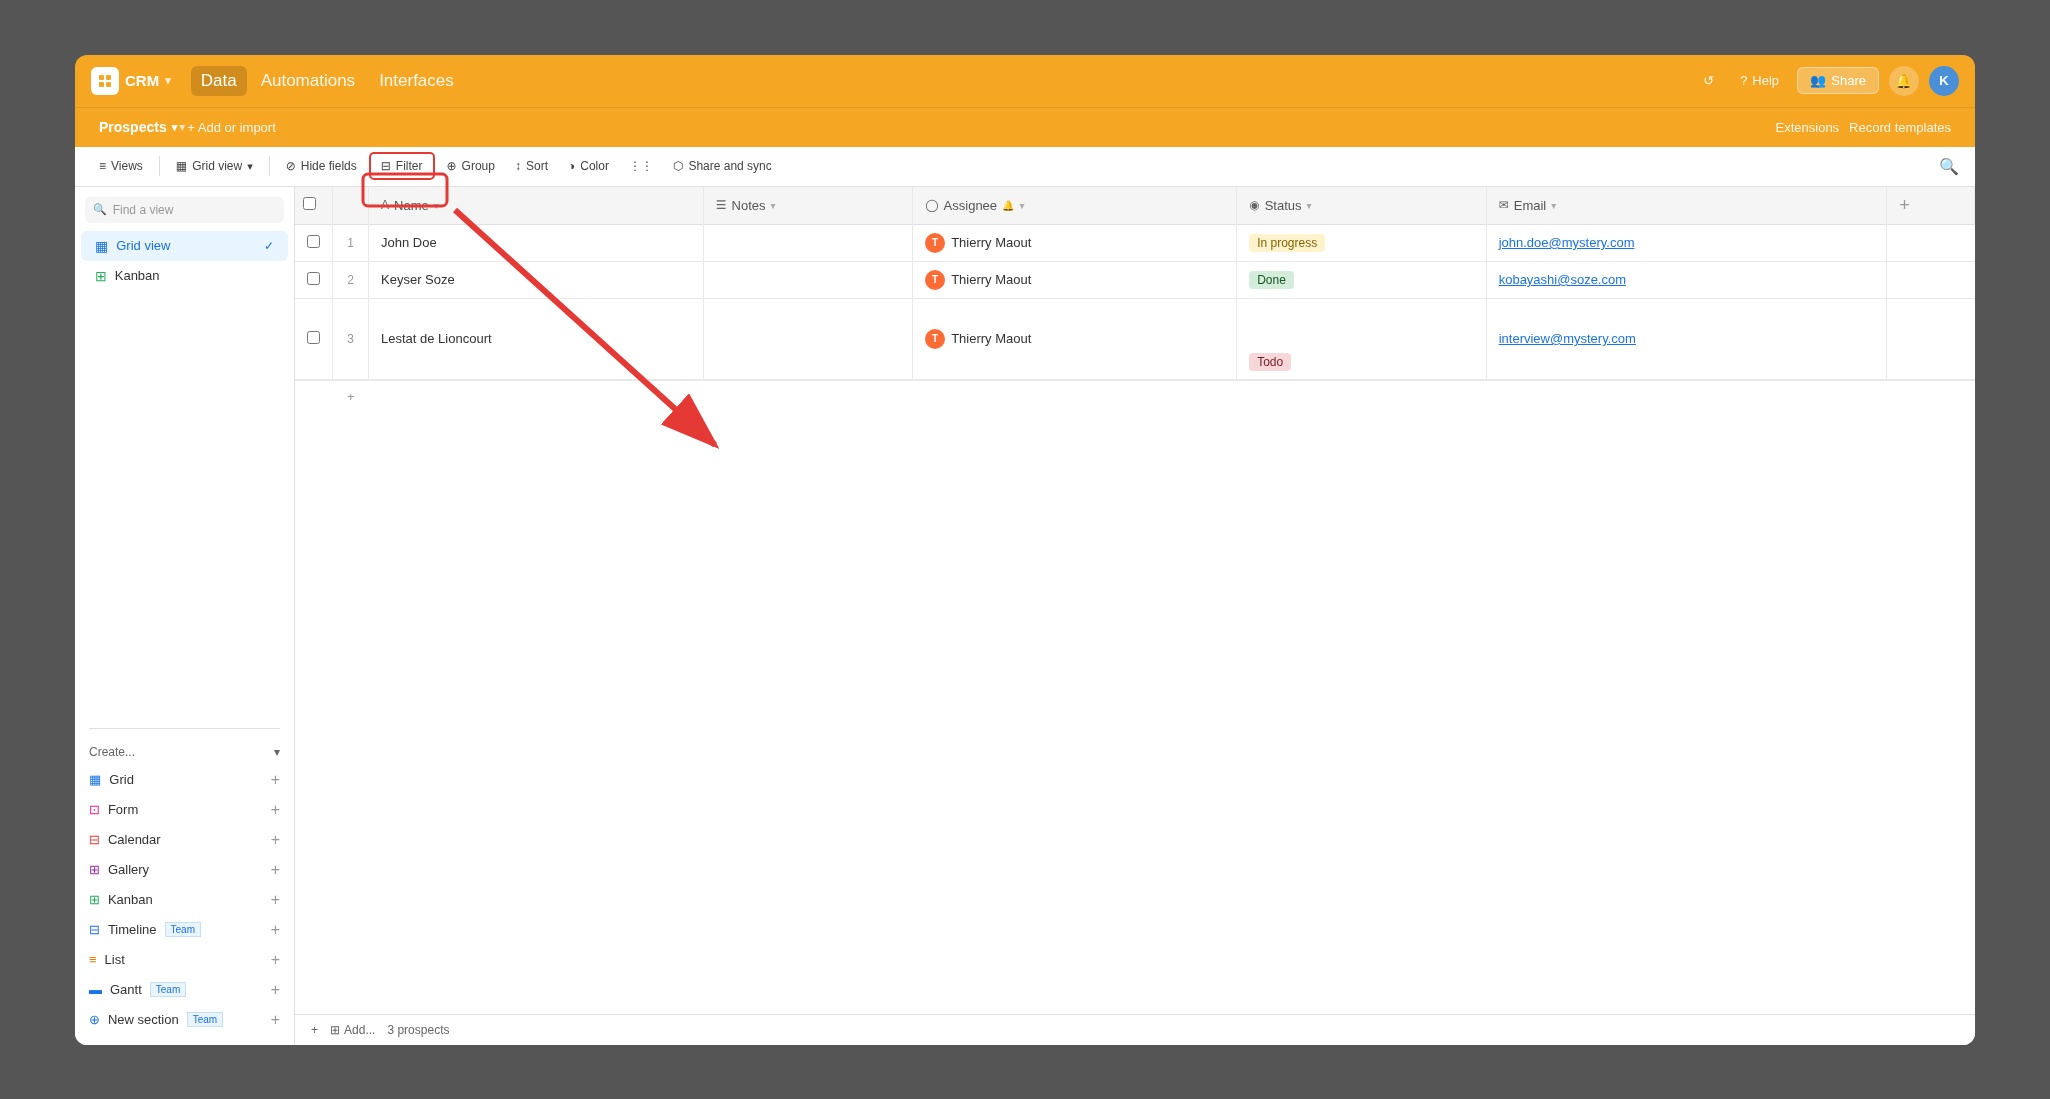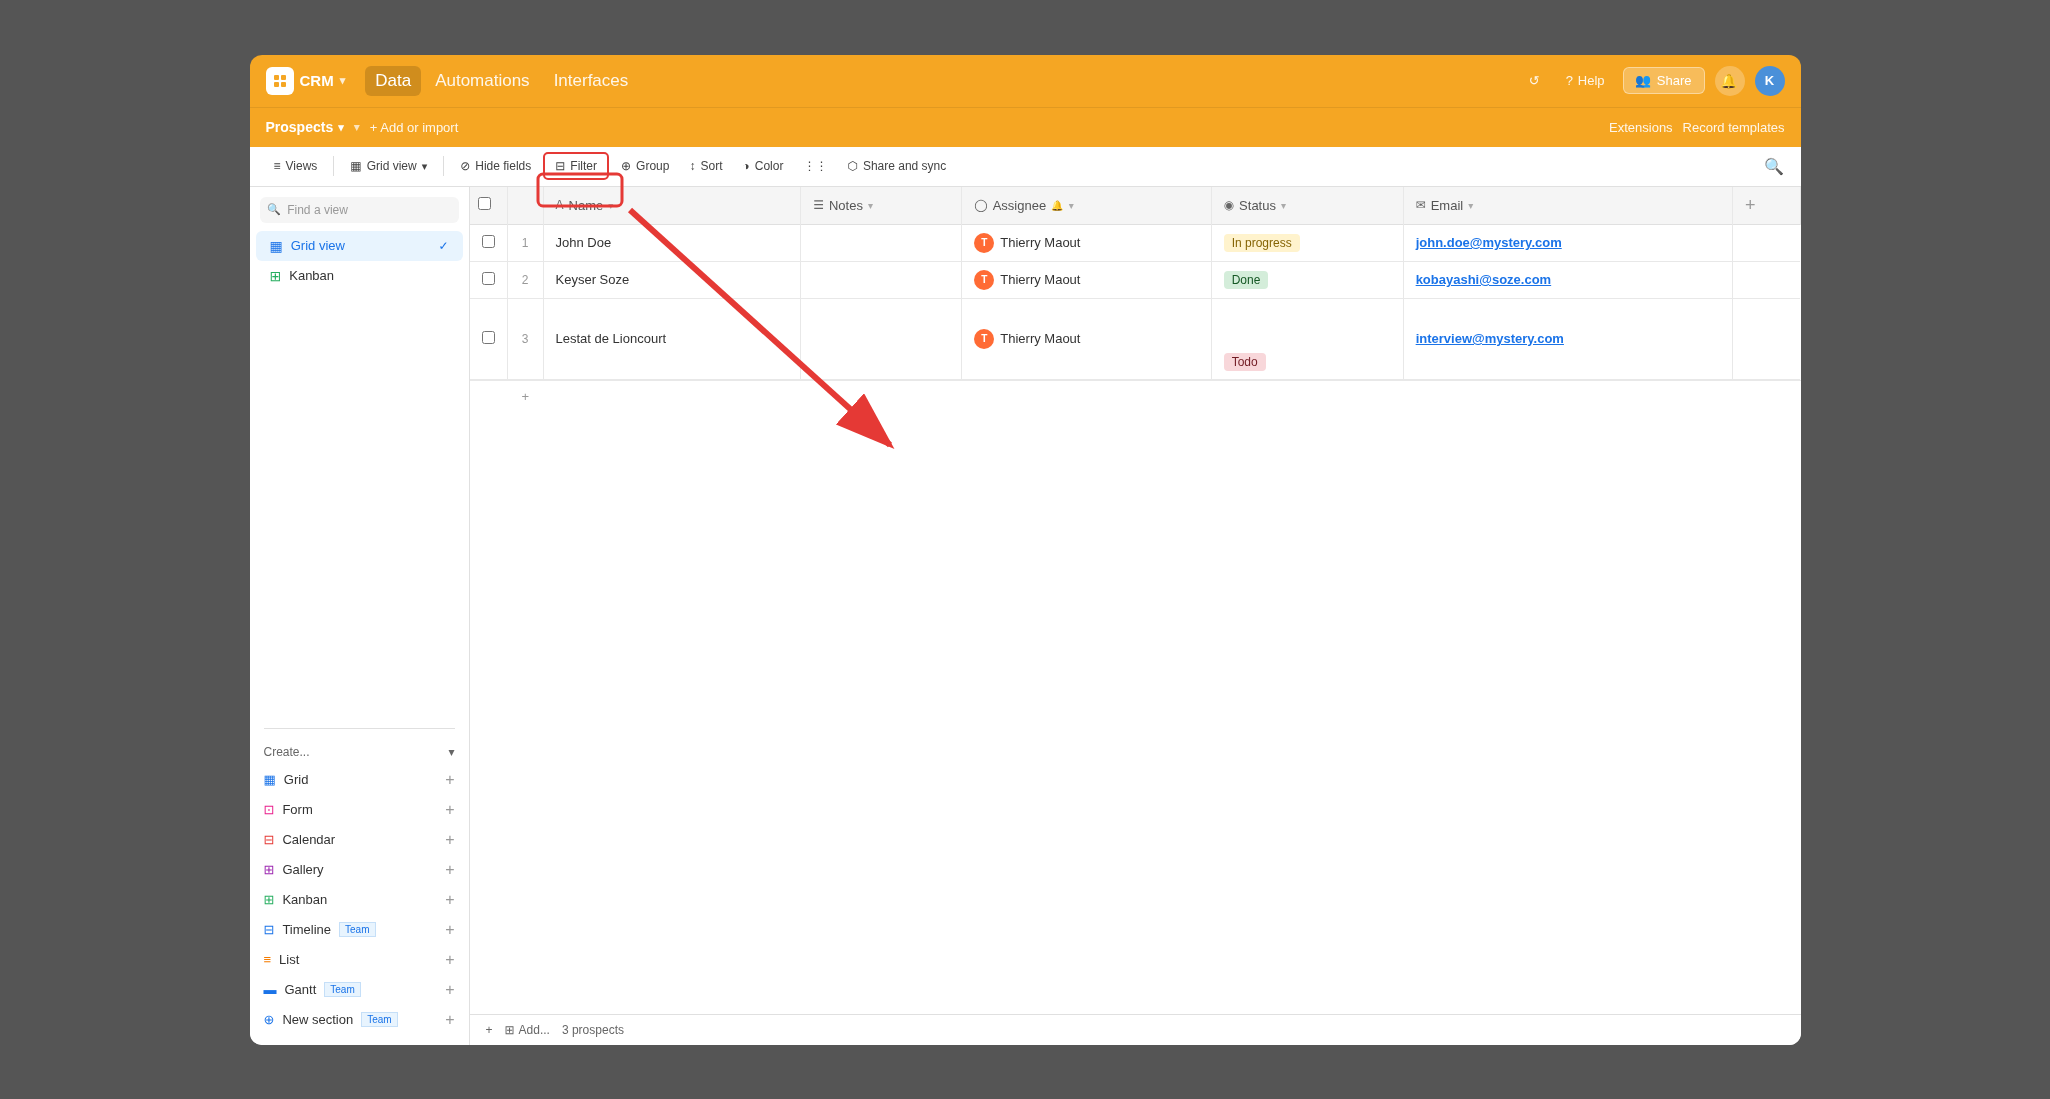--- a/index.html
+++ b/index.html
@@ -109,22 +109,22 @@
       color: #fff;
       font-weight: 700;
       font-size: 13px;
     }
     
     .secondbar {
       background: #F5A623;
       height: 40px;
       display: flex;
       align-items: center;
-      padding: 0 16px;
-      gap: 10px;
+      padding: 0 24px;
+      gap: 2px;
       border-top: 1px solid rgba(0,0,0,0.08);
       flex-shrink: 0;
       justify-content: center;
     }
     .prospects-tab {
       display: flex;
       align-items: center;
       gap: 5px;
       color: #fff;
       font-weight: 600;
@@ -356,21 +356,20 @@
       align-items: center;
       justify-content: center;
       color: #fff;
       font-size: 10px;
       font-weight: 700;
       flex-shrink: 0;
     }
     .email-link {
       color: #1a73e8;
       text-decoration: underline;
-      font-weight: bold;
     }
     .col-header-inner {
       display: flex;
       align-items: center;
       gap: 5px;
     }
     .add-col-btn {
       padding: 8px 12px;
       color: #999;
       cursor: pointer;
@@ -389,21 +388,21 @@
     }
     .footer-add-btn {
       display: flex;
       align-items: center;
       gap: 4px;
       color: #666;
       cursor: pointer;
     }
     .screen-wrapper {
       position: relative;
-      width: 1551px;
+      width: 1900px;
       height: 990px;
     }
     .inner-screen {
       width: 100%;
       height: 100%;
       border-radius: 12px;
       overflow: hidden;
       display: flex;
       flex-direction: column;
     }

